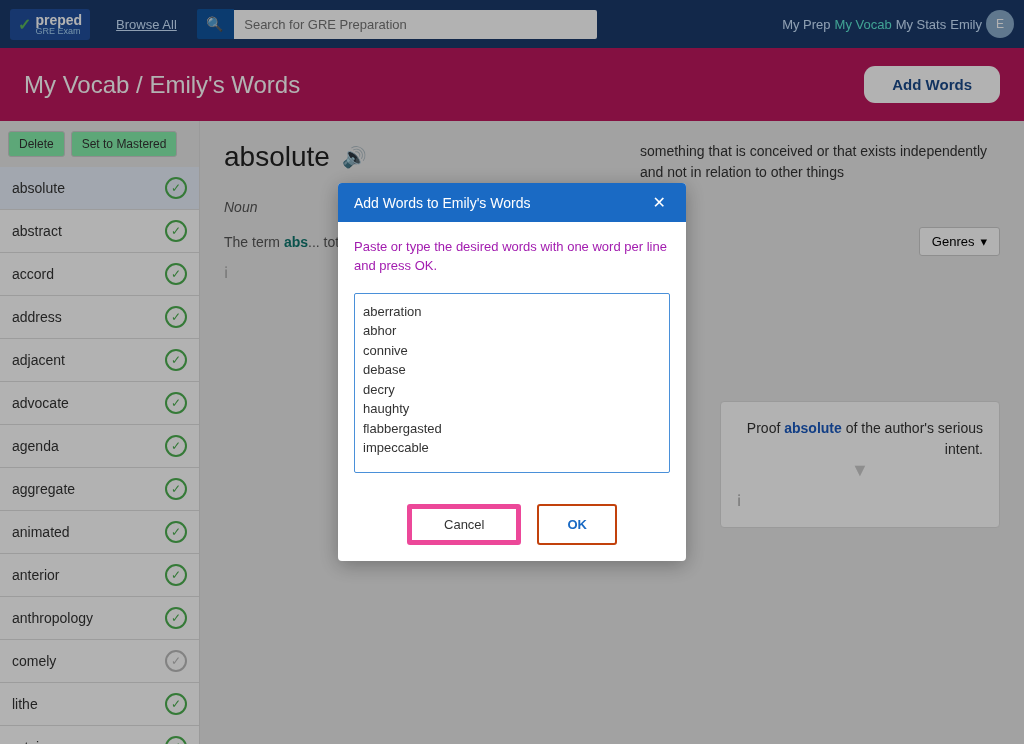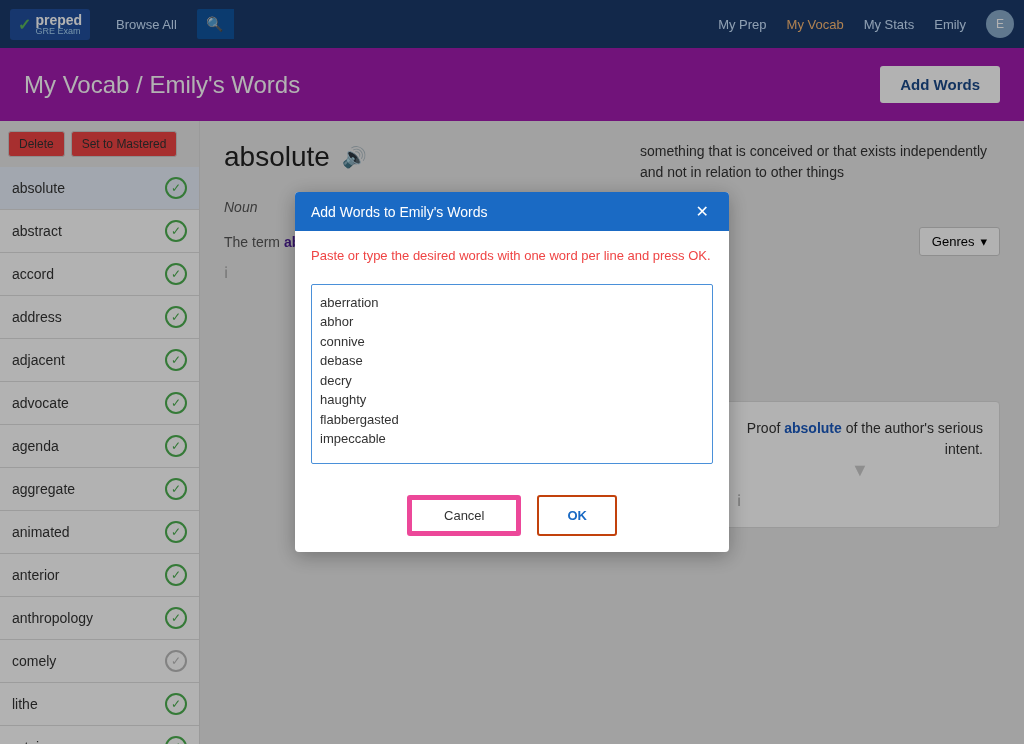--- a/index.html
+++ b/index.html
@@ -12,20 +12,21 @@
       display: flex;
       align-items: center;
       padding: 0 10px;
       gap: 10px;
     }
     .browse-all {
       color: #cce4ff;
       font-size: 13px;
       padding: 0 10px;
       cursor: pointer;
+      text-decoration: underline;
     }
     .search-bar {
       display: flex;
       align-items: center;
       flex: 1;
       max-width: 400px;
     }
     .search-icon-btn {
       background: #1155a0;
       border: none;
@@ -41,65 +42,65 @@
       border: none;
       outline: none;
       font-size: 13px;
       color: #999;
       border-radius: 0 2px 2px 0;
     }
     .nav-right {
       margin-left: auto;
       display: flex;
       align-items: center;
-      gap: 20px;
+      gap: 4px;
     }
     .nav-link {
       color: #cce4ff;
       font-size: 13px;
       cursor: pointer;
       white-space: nowrap;
     }
     .nav-link.active {
-      color: #fdba74;
+      color: #5eead4;
     }
     .user-avatar {
       width: 28px;
       height: 28px;
       border-radius: 50%;
       background: #8aaccc;
       display: flex;
       align-items: center;
       justify-content: center;
       color: white;
       font-size: 12px;
     }
 
     
     .page-header {
-      background: #a21caf;
+      background: #be185d;
       padding: 18px 24px;
       display: flex;
       align-items: center;
       justify-content: space-between;
     }
     .page-title {
       color: white;
       font-size: 24px;
       font-weight: 400;
     }
     .add-words-btn {
       background: white;
       color: #1a4a8a;
       border: none;
-      padding: 10px 20px;
+      padding: 10px 28px;
       font-size: 15px;
       font-weight: bold;
       cursor: pointer;
-      border-radius: 3px;
+      border-radius: 11px;
     }
 
     
     .main-content {
       display: flex;
       height: calc(744px - 48px - 62px);
       background: #e8e8e8;
     }
 
     
@@ -110,21 +111,21 @@
       display: flex;
       flex-direction: column;
     }
     .sidebar-actions {
       display: flex;
       gap: 6px;
       padding: 10px 8px;
       background: #e8e8e8;
     }
     .sidebar-btn {
-      background: #ef4444;
+      background: #86efac;
       border: 1px solid #ccc;
       padding: 5px 10px;
       font-size: 12px;
       cursor: pointer;
       border-radius: 3px;
       color: #333;
     }
     .word-list {
       overflow-y: auto;
       flex: 1;
@@ -236,21 +237,21 @@
       top: 0; left: 0; right: 0; bottom: 0;
       background: rgba(0,0,0,0.3);
       display: flex;
       align-items: center;
       justify-content: center;
       z-index: 100;
     }
     .modal {
       background: white;
       border-radius: 4px;
-      width: 434px;
+      width: 348px;
       box-shadow: 0 4px 20px rgba(0,0,0,0.3);
       overflow: hidden;
     }
     .modal-header {
       background: #1a6ac4;
       color: white;
       padding: 10px 16px;
       display: flex;
       align-items: center;
       justify-content: space-between;
@@ -263,21 +264,21 @@
       color: white;
       font-size: 16px;
       cursor: pointer;
       padding: 0 4px;
     }
     .modal-body {
       padding: 16px;
     }
     .modal-instruction {
       font-size: 13px;
-      color: #ef4444;
+      color: #a21caf;
       margin-bottom: 18px;
       line-height: 1.4;
     }
     .modal-textarea {
       width: 100%;
       height: 180px;
       border: 1px solid #4a90d9;
       border-radius: 2px;
       padding: 8px;
       font-size: 13px;
@@ -351,20 +352,21 @@
   <div class="logo-container">
     <span class="logo-check">✓</span>
     <div class="logo-name">
       <span class="logo-main">preped</span>
       <span class="logo-gre">GRE Exam</span>
     </div>
   </div>
   <span class="browse-all">Browse All</span>
   <div class="search-bar">
     <button class="search-icon-btn">🔍</button>
+    <input class="search-input" type="text" placeholder="Search for GRE Preparation" style="">
   </div>
   <div class="nav-right">
     <span class="nav-link">My Prep</span>
     <span class="nav-link active">My Vocab</span>
     <span class="nav-link">My Stats</span>
     <span class="nav-link">Emily</span>
     <div class="user-avatar">E</div>
   </div>
 </nav>
 
@@ -454,21 +456,21 @@
 
     <div style="margin-top:16px;">
       <div class="word-pos">Noun</div>
       <button class="genres-btn">
         <span>Genres</span>
         <span>▾</span>
       </button>
     </div>
 
     <div style="margin-top:16px; color:#555; font-size:14px; line-height:1.6;">
-      The term <strong style="color:#4c1d95;">abs</strong>... totality of legis... lack of a highe...
+      The term <strong style="color:#0f766e;">abs</strong>... totality of legis... lack of a highe...
     </div>
 
     <div style="margin-top:8px;">
       <span class="info-icon">ℹ</span>
     </div>
 
     <div class="example-card">
       <div class="example-text">
         Proof <strong>absolute</strong> of the author's serious intent.
       </div>

